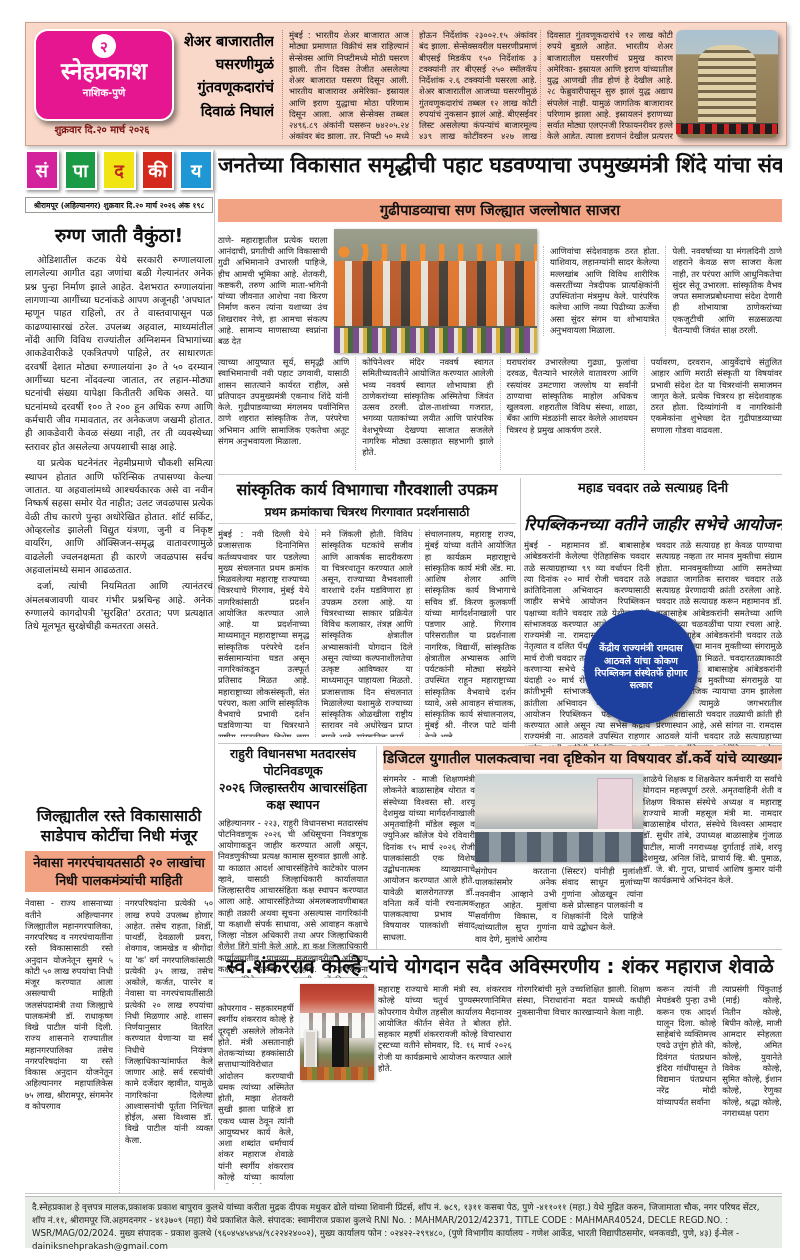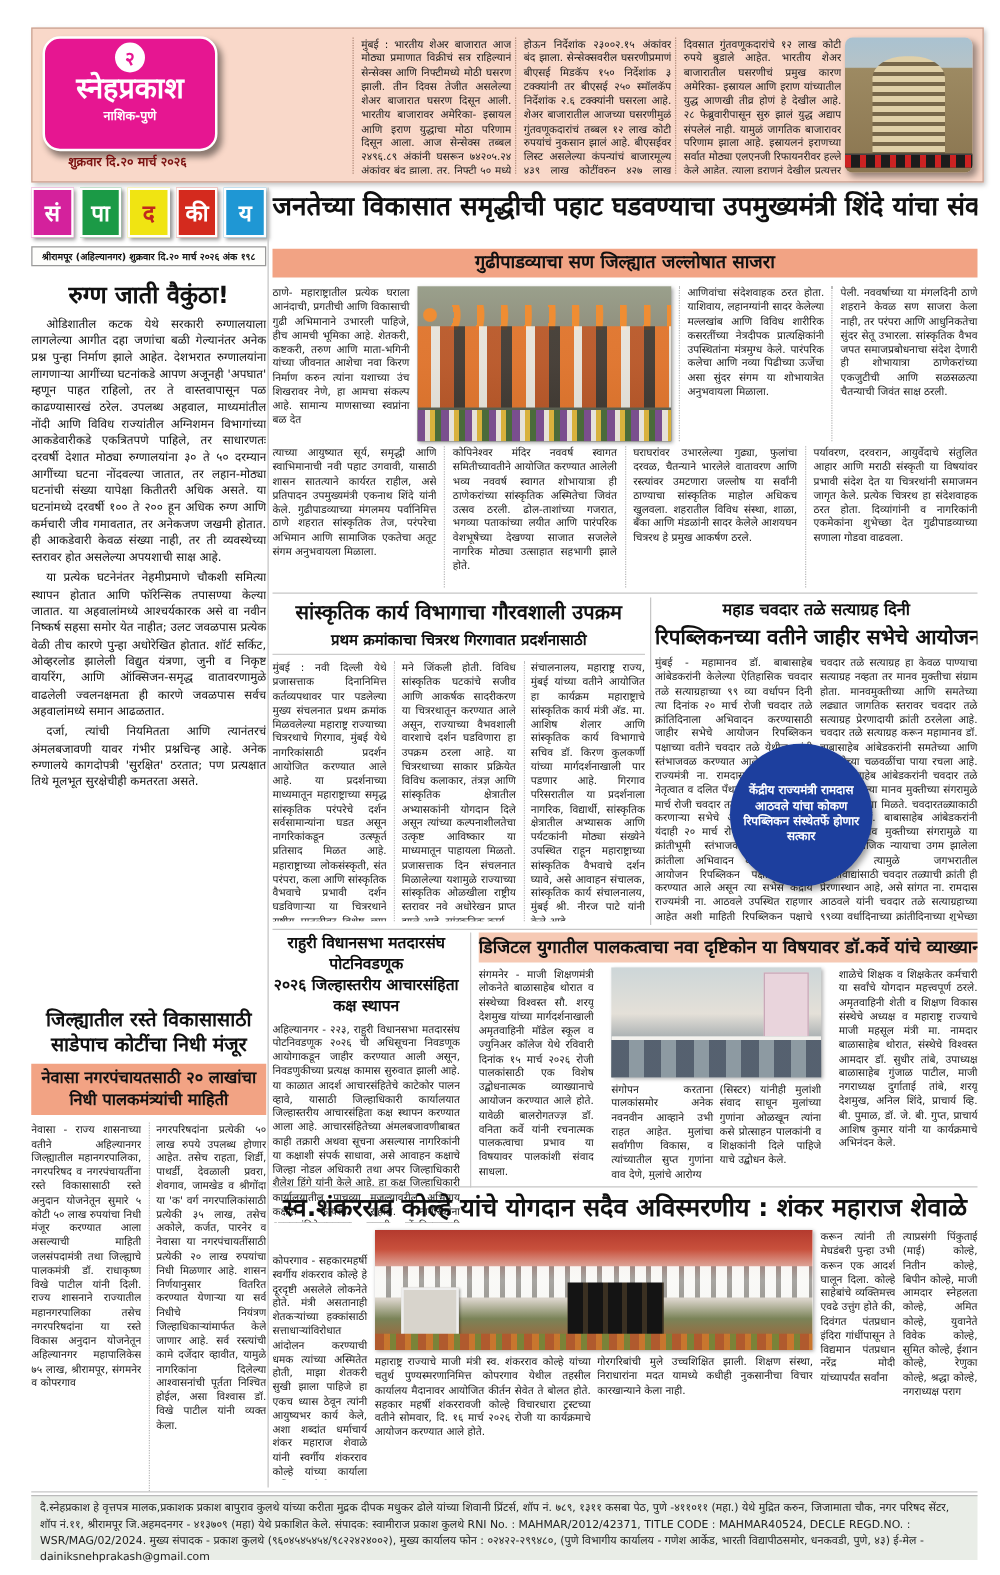--- a/index.html
+++ b/index.html
@@ -44,21 +44,21 @@
   .ed-dateline{margin-top:7px;font-size:7.6px;font-weight:bold;text-align:center;
                border:1px solid #999;padding:2px 1px;background:#fdfdfb;}
   .ed-headline{font-size:19px;font-weight:bold;text-align:center;margin:9px 0 5px;}
   .ed-body{font-size:9.4px;line-height:1.42;text-align:justify;height:528px;overflow:hidden;}
   .ed-body p{margin:0 0 3px 0;text-indent:12px;}
 
   
   .main-headline{left:218px;top:150px;width:564px;text-align:center;font-size:21px;font-weight:bold;}
   .main-subhead{left:218px;top:199px;width:564px;height:23px;background:#f2a384;text-align:center;
                 font-weight:bold;font-size:14.5px;line-height:23px;}
-  .main-row1{left:218px;top:229px;width:564px;height:124px;display:flex;gap:6px;}
+  .main-row1{left:218px;top:229px;width:564px;height:124px;display:flex;gap:6px;align-items:center;}
   .m-colL{width:112px;}
   .m-photo{width:208px;height:124px;background:
              linear-gradient(180deg,#9aa08c 0%,#8a8474 50%,#5d6152 78%,#3f4a3a 100%);
            position:relative;overflow:hidden;box-shadow:1px 1px 3px rgba(0,0,0,.35);}
   .gp-people{position:absolute;left:0;top:26%;width:100%;height:52%;opacity:.9;
              background:repeating-linear-gradient(90deg,rgba(238,118,40,.95) 0 11px,rgba(246,242,235,.95) 11px 18px,
              rgba(198,84,32,.9) 18px 29px,rgba(58,50,45,.9) 29px 38px);}
   .gp-turbans{position:absolute;left:0;top:12%;width:100%;height:16%;
               background:repeating-radial-gradient(circle at 10px 8px,#ef8d33 0 5px,transparent 6px 19px);}
   .gp-flowers{position:absolute;left:0;bottom:0;width:100%;height:20%;
@@ -72,37 +72,37 @@
   .culture{left:218px;top:478px;width:298px;height:262px;}
   .cu-headline{font-size:16px;font-weight:bold;text-align:center;}
   .cu-subhead{font-size:12px;font-weight:bold;text-align:center;margin-top:3px;border-bottom:1px solid #ccc;padding-bottom:3px;}
   .cu-cols{display:flex;gap:6px;margin-top:5px;height:208px;}
   .cu-cols .c{flex:1;border-left:1px dotted #bbb;padding-left:5px;}
   .cu-cols .c:first-child{border-left:none;padding-left:0;}
 
   
   .republican{left:524px;top:478px;width:258px;height:262px;}
   .rp-h1{font-size:13px;font-weight:bold;text-align:center;}
-  .rp-h2{font-size:16.5px;font-weight:bold;text-align:center;margin-top:1px;}
+  .rp-h2{font-size:16.5px;font-weight:bold;text-align:center;margin-top:16px;font-style:italic;}
   .rp-cols{display:flex;gap:6px;margin-top:5px;height:212px;position:relative;}
   .rp-cols .c{flex:1;}
   .rp-badge{position:absolute;left:60px;top:70px;width:114px;height:114px;border-radius:50%;
             background:#1d3f9e;color:#fff;display:flex;align-items:center;justify-content:center;
             text-align:center;font-size:9.5px;font-weight:bold;line-height:1.3;padding:8px;box-sizing:border-box;
             box-shadow:2px 3px 5px rgba(0,0,0,.4);}
 
   
   .rahuri{left:218px;top:746px;width:150px;height:204px;}
   .rh-h{font-size:12.5px;font-weight:bold;text-align:center;line-height:1.35;}
   .rh-body{margin-top:4px;height:160px;}
 
   
   .digital{left:376px;top:746px;width:406px;height:204px;border-left:1px solid #ccc;padding-left:6px;box-sizing:border-box;}
   .dg-headline{background:#f6c9b4;text-align:center;font-weight:bold;font-size:14px;height:24px;line-height:24px;}
-  .dg-row{display:flex;gap:14px;margin-top:4px;height:172px;}
+  .dg-row{display:flex;gap:0;margin-top:4px;height:172px;}
   .dg-c1{width:92px;}
   .dg-mid{width:168px;display:flex;flex-direction:column;gap:4px;}
   .dg-photo{width:100%;height:88px;position:relative;overflow:hidden;box-shadow:1px 1px 3px rgba(0,0,0,.3);
             background:linear-gradient(180deg,#cdd6d8 0%,#e4e0d8 42%,#9aa3a8 70%,#6d7478 100%);}
   .sem-banner{position:absolute;right:6%;top:5%;width:20%;height:60%;background:#e9d4dc;border:1px solid #c9a8b8;}
   .sem-table{position:absolute;left:0;bottom:0;width:100%;height:34%;background:#8d9aa2;
              border-top:3px solid #f4f2ee;
              background-image:repeating-linear-gradient(90deg,rgba(40,50,70,.55) 0 14px,transparent 14px 26px);}
   .dg-mid-cols{display:flex;gap:5px;height:78px;}
   .dg-mid-cols .c{flex:1;}
@@ -115,21 +115,21 @@
           margin-top:5px;padding:3px 2px;}
   .rd-cols{display:flex;gap:6px;margin-top:6px;height:295px;}
   .rd-cols .c{flex:1;}
   .rd-cols .c2{border-left:1px dotted #bbb;padding-left:5px;}
 
   
   .kolhe{left:218px;top:952px;width:564px;height:240px;}
   .ko-headline{font-size:20px;font-weight:bold;text-align:center;}
   .ko-row{display:flex;gap:6px;margin-top:5px;height:200px;}
   .ko-l{width:76px;margin-top:19px;}
-  .ko-mid{width:352px;display:flex;flex-direction:column;gap:4px;}
+  .ko-mid{width:352px;display:flex;flex-direction:row;gap:4px;}
   .ko-photo{width:100%;height:96px;position:relative;overflow:hidden;box-shadow:1px 1px 3px rgba(0,0,0,.35);
             background:linear-gradient(180deg,#b43a2e 0%,#c8503c 16%,#efe9e2 42%,#d8d2c8 58%,#7a8358 74%,#b05a2e 100%);}
   .sp-crowd{position:absolute;left:0;top:30%;width:100%;height:26%;
             background:repeating-linear-gradient(90deg,rgba(250,250,248,.95) 0 9px,rgba(120,120,118,.6) 9px 13px);}
   .sp-portrait{position:absolute;left:6%;top:48%;width:12%;height:44%;background:#d8d4cc;border:2px solid #eee;
                box-shadow:1px 1px 2px rgba(0,0,0,.4);}
   .sp-idols{position:absolute;left:44%;top:44%;width:22%;height:50%;
             background:repeating-linear-gradient(90deg,#141414 0 12px,#3a3022 12px 16px);}
   .sp-flowers{position:absolute;left:0;bottom:0;width:100%;height:14%;
               background:repeating-linear-gradient(90deg,#b05a2e 0 7px,#c8762e 7px 12px,#7a8338 12px 17px);}
@@ -152,20 +152,21 @@
 
   <div class="abs topstrip">
     <div class="abs masthead">
       <div class="mh-circle">
         <span>२</span>
       </div>
       <div class="mh-title">स्नेहप्रकाश</div>
       <div class="mh-sub">नाशिक-पुणे</div>
     </div>
     <div class="abs mh-date">शुक्रवार दि.२० मार्च २०२६</div>
+    <div class="abs ts-headline">शेअर बाजारातील घसरणीमुळं गुंतवणूकदारांचं दिवाळं निघालं</div>
     <div class="abs txt ts-col ts-c1">मुंबई : भारतीय शेअर बाजारात आज मोठ्या प्रमाणात विक्रीचं सत्र राहिल्यानं सेन्सेक्स आणि निफ्टीमध्ये मोठी घसरण झाली. तीन दिवस तेजीत असलेल्या शेअर बाजारात घसरण दिसून आली. भारतीय बाजारावर अमेरिका- इस्रायल आणि इराण युद्धाचा मोठा परिणाम दिसून आला. आज सेन्सेक्स तब्बल २४९६.८९ अंकांनी घसरून ७४२०५.२४ अंकांवर बंद झाला. तर, निफ्टी ५० मध्ये देखील ७७५.६५ अंकांनी घसरण</div>
     <div class="abs txt ts-col ts-c2">होऊन निर्देशांक २३००२.१५ अंकांवर बंद झाला. सेन्सेक्सवरील घसरणीप्रमाणं बीएसई मिडकॅप १५० निर्देशांक ३ टक्क्यांनी तर बीएसई २५० स्मॉलकॅप निर्देशांक २.६ टक्क्यांनी घसरला आहे. शेअर बाजारातील आजच्या घसरणीमुळं गुंतवणूकदारांचं तब्बल १२ लाख कोटी रुपयांचं नुकसान झालं आहे. बीएसईवर लिस्ट असलेल्या कंपन्यांचं बाजारमूल्य ४३९ लाख कोटींवरुन ४२७ लाख कोटींवर आलं आहे. म्हणजेच एका</div>
     <div class="abs txt ts-col ts-c3">दिवसात गुंतवणूकदारांचे १२ लाख कोटी रुपये बुडाले आहेत. भारतीय शेअर बाजारातील घसरणीचं प्रमुख कारण अमेरिका- इस्रायल आणि इराण यांच्यातील युद्ध आणखी तीव्र होणं हे देखील आहे. २८ फेब्रुवारीपासून सुरु झालं युद्ध अद्याप संपलेलं नाही. यामुळं जागतिक बाजारावर परिणाम झाला आहे. इस्रायलनं इराणच्या सर्वात मोठ्या एलएनजी रिफायनरीवर हल्ले केले आहेत. त्याला इराणनं देखील प्रत्युत्तर दिलं आहे.</div>
     <div class="abs ts-photo">
       <div class="bse-tower"></div>
       <div class="bse-ticker"></div>
     </div>
   </div>
 
   <div class="abs editorial">

